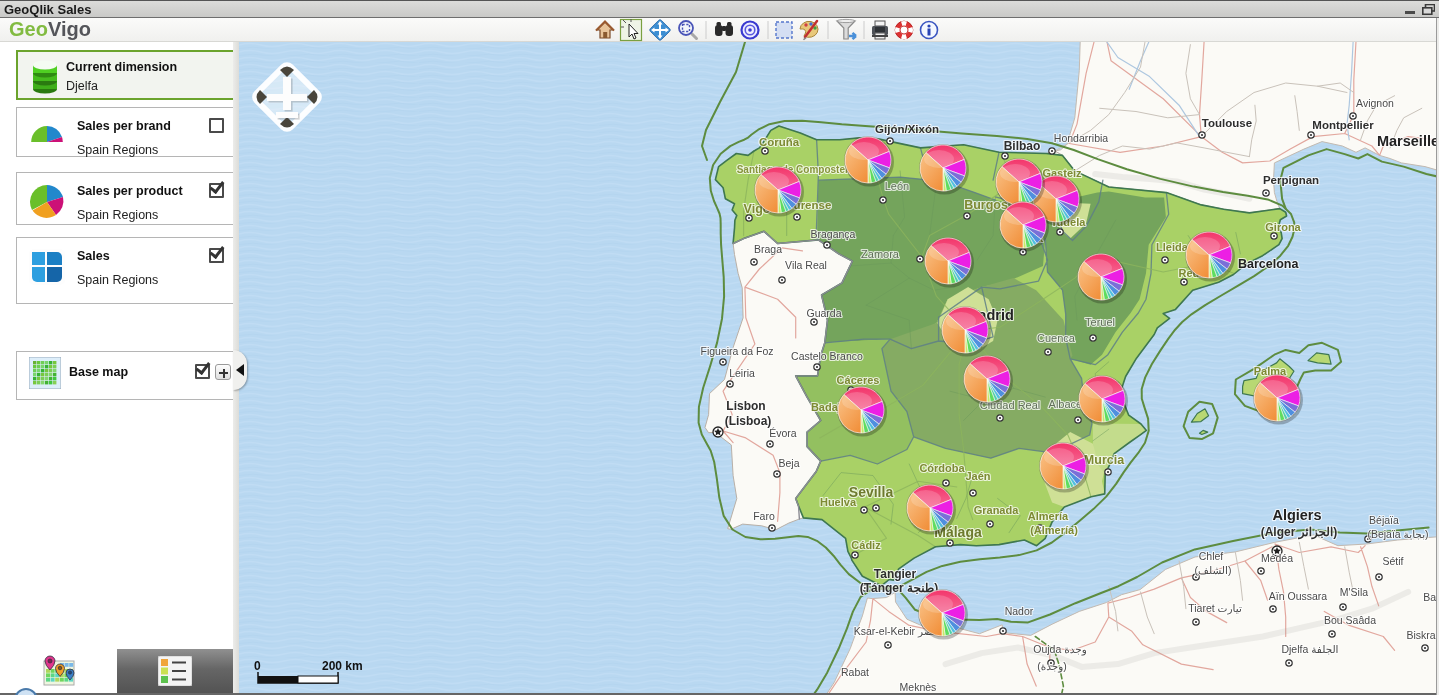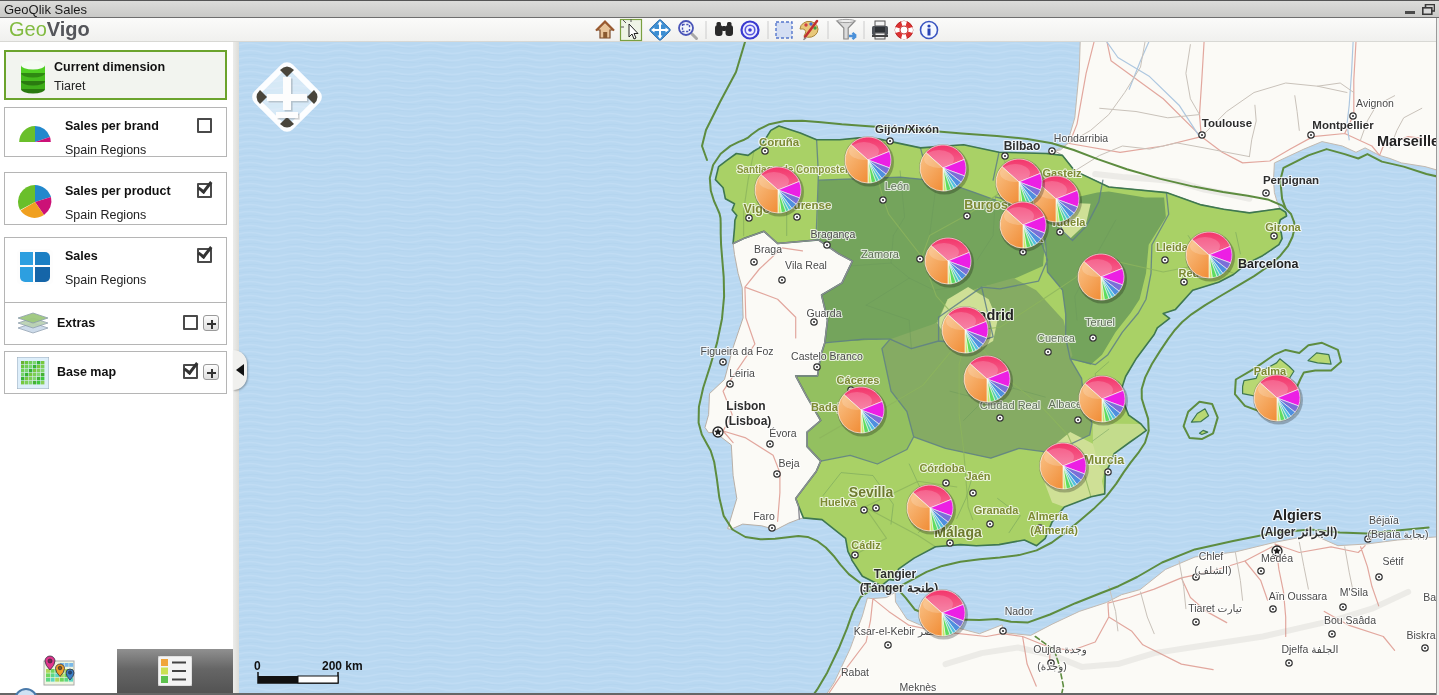--- a/index.html
+++ b/index.html
@@ -1,24 +1,24 @@
 <!DOCTYPE html>
 <html><head><meta charset="utf-8"><style>
 *{margin:0;padding:0;box-sizing:border-box}
 body{font-family:"Liberation Sans",sans-serif;width:1439px;height:695px;overflow:hidden;background:#fff}
 .titlebar{height:18px;background:linear-gradient(#dcdcda,#c9c9c7);border-top:1px solid #555;border-bottom:1px solid #6e6e6e;position:relative}
-.titlebar .t{font-size:13px;font-weight:normal;color:#1a1a1a;position:absolute;left:4px;top:1px}
+.titlebar .t{font-size:13px;font-weight:bold;color:#1a1a1a;position:absolute;left:4px;top:1px}
 .winbtn{position:absolute;top:3px;right:24px;width:13px;height:11px}
 .toolbar{height:24px;background:linear-gradient(#fbfbfa,#f0f0ee);position:relative;border-bottom:1px solid #d8d8d4}
 .logo{position:absolute;left:9px;top:0px;font-size:20px;font-weight:bold;letter-spacing:0px}
-.logo .geo{color:#82bb41;font-weight:normal}
+.logo .geo{color:#82bb41;font-weight:bold}
 .logo .qlik{color:#54555a}
 .main{position:relative;height:652px}
 .sidebar{position:absolute;left:0;top:0;width:233px;height:652px;background:#fff}
-.panel{position:absolute;left:4px;width:223px;background:#fff;border:1px solid #b5b5b5}
+.panel{position:absolute;left:16px;width:223px;background:#fff;border:1px solid #b5b5b5}
 .panel.sel{background:#f2f4ef;border:2px solid #6ba32c}
 .panel .tt{font-size:12.5px;font-weight:bold;color:#111}
 .panel .st{font-size:12.5px;color:#222}
 .cb{position:absolute;width:15px;height:15px;border:2px solid #4a4a4a;background:#fff;border-radius:1px}
 .cb.on:after{content:"";position:absolute;left:2px;top:-6px;width:5px;height:11px;border:solid #333;border-width:0 3px 3px 0;transform:rotate(38deg)}
 .plus{position:absolute;width:16px;height:16px;border:1px solid #9a9a9a;border-radius:3px;background:linear-gradient(#fdfdfd,#dedede)}
 .plus:before{content:"";position:absolute;left:3px;top:7px;width:9px;height:2px;background:#333}
 .plus:after{content:"";position:absolute;left:6.5px;top:3.5px;width:2px;height:9px;background:#333}
 .bottombtns{position:absolute;left:0;bottom:1px;width:234px;height:44px}
 .bb1{position:absolute;left:0;top:0;width:117px;height:44px;background:#fff}
@@ -440,21 +440,21 @@
     <svg width="30" height="34" style="position:absolute;left:12px;top:8px" viewBox="0 0 30 34">
       <ellipse cx="15" cy="29" rx="12" ry="4.5" fill="#2a7a10"></ellipse>
       <rect x="3" y="21" width="24" height="8" fill="#3fae1a"></rect>
           <ellipse cx="15" cy="21" rx="12" ry="4.5" fill="#2a7a10"></ellipse>
       <rect x="3" y="13" width="24" height="8" fill="#45bb1d"></rect>
           <ellipse cx="15" cy="13" rx="12" ry="4.5" fill="#2f8a12"></ellipse>
       <rect x="3" y="5" width="24" height="8" fill="#4fcf22"></rect>
           <ellipse cx="15" cy="5" rx="12" ry="4.5" fill="#f4fbf2"></ellipse>
     </svg>
     <div class="tt" style="position:absolute;left:48px;top:8px">Current dimension</div>
-    <div class="st" style="position:absolute;left:48px;top:27px">Tiaret</div>
+    <div class="st" style="position:absolute;left:48px;top:27px">Djelfa</div>
   </div>
   <div class="panel" style="top:65px;height:50px">
     <svg width="38" height="24" style="position:absolute;left:11px;top:13px" viewBox="0 0 38 24">
       <path d="M19 21 A16 16 0 0 0 3 21 Z" fill="#fff"></path>
       <path d="M19 21 L19 5 A16 16 0 0 0 3.2 21 Z" fill="#6abf2a"></path>
       <path d="M19 21 L19 5 A16 16 0 0 1 34 16 Z" fill="#2288cc"></path>
       <path d="M19 21 L34 16 A16 16 0 0 1 34.8 21 Z" fill="#cc1177"></path>
     </svg>
     <div class="tt" style="position:absolute;left:60px;top:11px">Sales per brand</div>
     <div class="st" style="position:absolute;left:60px;top:35px">Spain Regions</div>
@@ -477,33 +477,21 @@
       <rect x="0" y="0" width="36" height="36" rx="5" fill="#fdfdfd"></rect>
       <path d="M3 3 h13 v13 h-13 Z" fill="#2d9fe0"></path>
       <path d="M18 3 h10 a5 5 0 0 1 5 5 v8 h-15 Z" fill="#1b7fc4"></path>
       <path d="M18 18 h15 v10 a5 5 0 0 1 -5 5 h-10 Z" fill="#1565a8"></path>
       <path d="M3 18 h13 v15 h-8 a5 5 0 0 1 -5 -5 Z" fill="#2d9fe0"></path>
     </svg>
     <div class="tt" style="position:absolute;left:60px;top:11px">Sales</div>
     <div class="st" style="position:absolute;left:60px;top:35px">Spain Regions</div>
     <span class="cb on" style="right:14px;top:10px"></span>
   </div>
-  <div class="panel" style="top:260px;height:43px">
-    <svg width="36" height="30" style="position:absolute;left:10px;top:6px" viewBox="0 0 36 30">
-      <g stroke="#8899aa" stroke-width="0.8">
-      <path d="M18 14 L33 19 18 24 3 19 Z" fill="#c8d8e8" opacity="0.9"></path>
-      <path d="M18 9 L33 14 18 19 3 14 Z" fill="#b8d0b0" opacity="0.9"></path>
-      <path d="M18 4 L33 9 18 14 3 9 Z" fill="#9ec87e" opacity="0.95"></path>
-      </g>
-    </svg>
-    <div class="tt" style="position:absolute;left:52px;top:13px">Extras</div>
-    <span class="cb" style="right:28px;top:12px"></span>
-    <span class="plus" style="right:7px;top:12px"></span>
-  </div>
-  <div class="panel" style="top:309px;height:43px">
+  <div class="panel" style="top:309px;height:49px">
     <svg width="32" height="32" style="position:absolute;left:12px;top:5px" viewBox="0 0 32 32">
       <rect width="32" height="32" fill="#ddeefa" stroke="#9ab" stroke-width="1"></rect>
       <g>
       <rect x="4" y="4" width="3.4" height="3.4" fill="hsl(95,55%,45%)"></rect>
             <rect x="8" y="4" width="3.4" height="3.4" fill="hsl(101,55%,51%)"></rect>
             <rect x="12" y="4" width="3.4" height="3.4" fill="hsl(107,55%,57%)"></rect>
             <rect x="16" y="4" width="3.4" height="3.4" fill="hsl(113,55%,63%)"></rect>
             <rect x="20" y="4" width="3.4" height="3.4" fill="hsl(119,55%,45%)"></rect>
             <rect x="24" y="4" width="3.4" height="3.4" fill="hsl(95,55%,51%)"></rect>
             <rect x="4" y="8" width="3.4" height="3.4" fill="hsl(101,55%,51%)"></rect>

